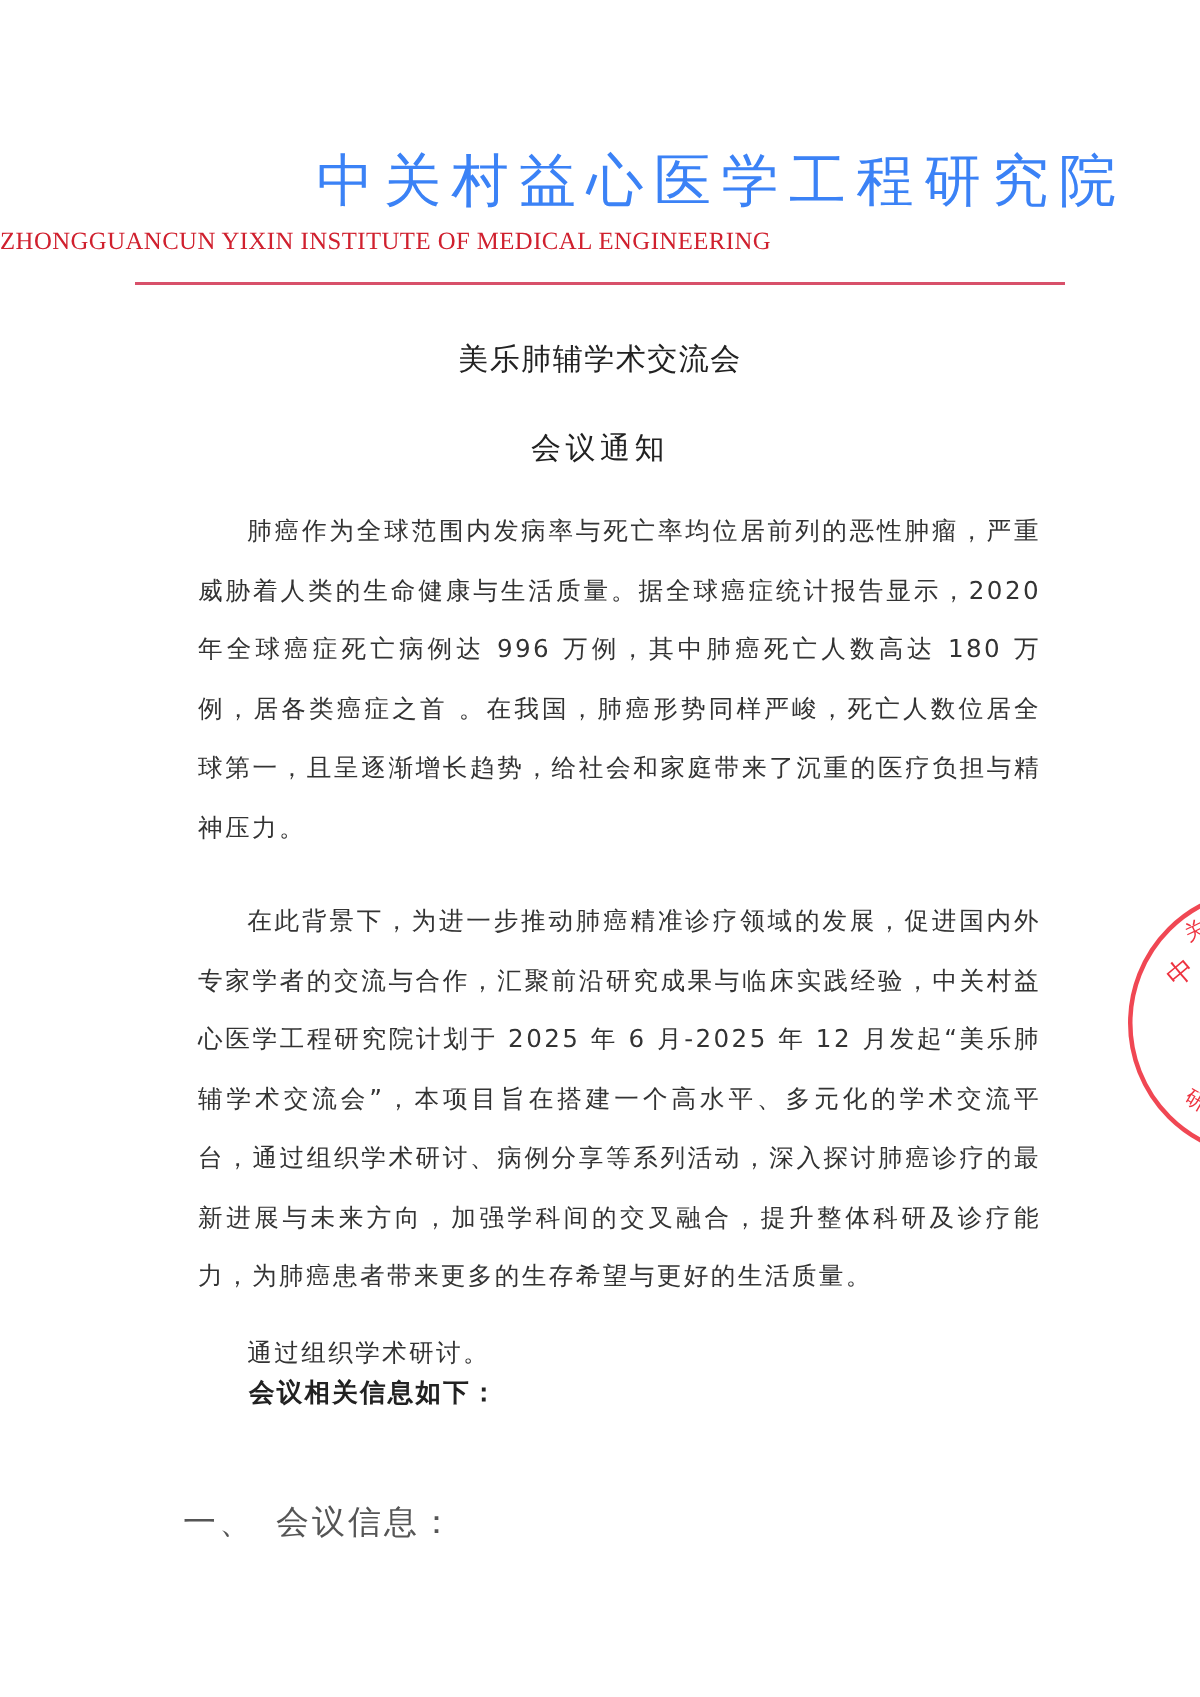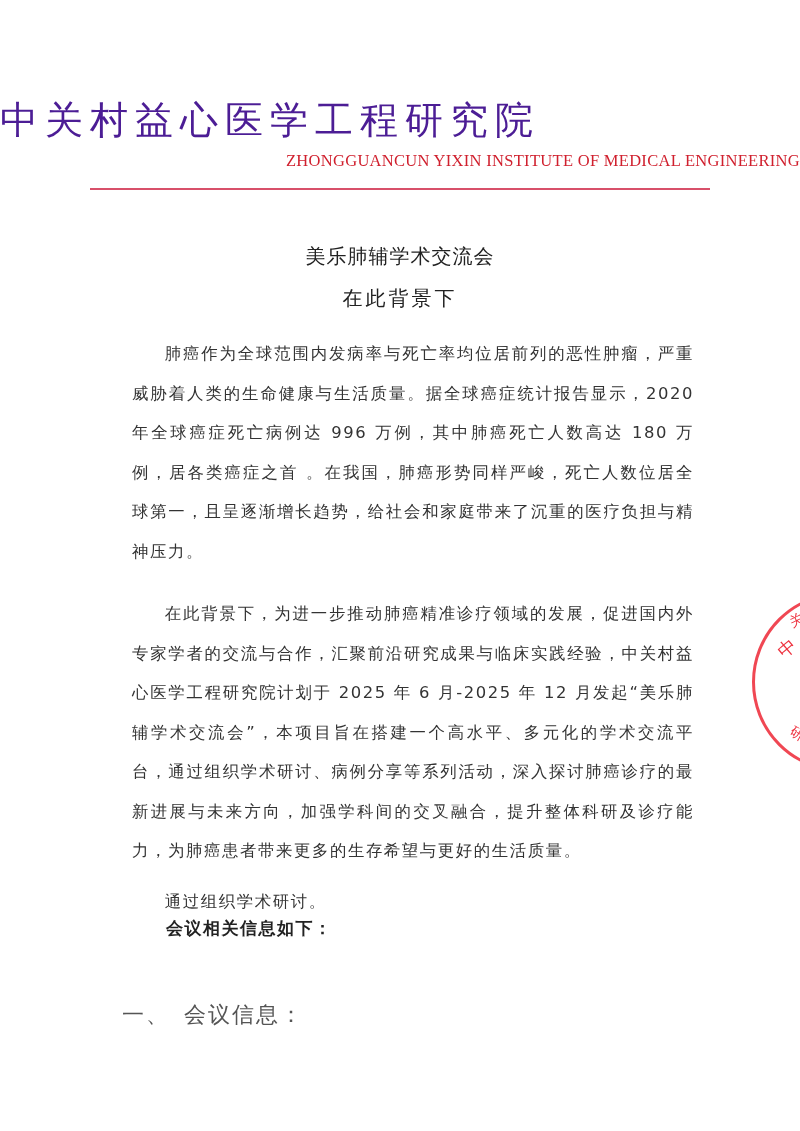--- a/index.html
+++ b/index.html
@@ -13,34 +13,34 @@
       position: relative;
       overflow: hidden;
       font-family: "DejaVu Serif", "Liberation Serif", serif;
       color: #2a2a2a;
     }
     .letterhead-title {
       position: absolute;
       left: 0;
       width: 751px;
       top: 95px;
-      text-align: left;
-      color: #4c1d95;
+      text-align: right;
+      color: #3b82f6;
       font-family: "DejaVu Sans", "Liberation Sans", sans-serif;
       font-size: 38px;
       letter-spacing: 7px;
       line-height: 50px;
       font-weight: normal;
     }
     .letterhead-subtitle {
       position: absolute;
       left: 0;
       width: 800px;
       top: 151px;
-      text-align: right;
+      text-align: left;
       color: #d0202e;
       font-family: "Liberation Serif", "DejaVu Serif", serif;
       font-size: 16.5px;
       letter-spacing: 0.3px;
       line-height: 20px;
     }
     .letterhead-rule {
       position: absolute;
       left: 90px;
       top: 188px;
@@ -51,21 +51,21 @@
     .doc-title {
       position: absolute;
       left: 0;
       width: 800px;
       text-align: center;
       font-size: 20px;
       letter-spacing: 1px;
       color: #222;
       font-family: "DejaVu Sans", "Liberation Sans", sans-serif;
     }
-    .doc-title.t1 { top: 243px; }
+    .doc-title.t1 { top: 226px; }
     .doc-title.t2 { top: 285px; letter-spacing: 3px; }
 
     .body-text {
       position: absolute;
       left: 118px;
       width: 590px;
       font-size: 16.4px;
       line-height: 39.5px;
       letter-spacing: 1.6px;
       color: #333;
@@ -124,21 +124,21 @@
     .seal-char.c3 { left: 790px; top: 725px; transform: rotate(30deg); font-size: 14px; }
   </style>
 </head>
 <body>
 
 <div class="letterhead-title">中关村益心医学工程研究院</div>
 <div class="letterhead-subtitle">ZHONGGUANCUN YIXIN INSTITUTE OF MEDICAL ENGINEERING</div>
 <div class="letterhead-rule"></div>
 
 <div class="doc-title t1">美乐肺辅学术交流会</div>
-<div class="doc-title t2">在此背景下</div>
+<div class="doc-title t2">会议通知</div>
 
 <div class="body-text para1">
   <p>肺癌作为全球范围内发病率与死亡率均位居前列的恶性肿瘤，严重威胁着人类的生命健康与生活质量。据全球癌症统计报告显示，2020 年全球癌症死亡病例达 996 万例，其中肺癌死亡人数高达 180 万例，居各类癌症之首 。在我国，肺癌形势同样严峻，死亡人数位居全球第一，且呈逐渐增长趋势，给社会和家庭带来了沉重的医疗负担与精神压力。</p>
 </div>
 <div class="body-text para2">
   <p>在此背景下，为进一步推动肺癌精准诊疗领域的发展，促进国内外专家学者的交流与合作，汇聚前沿研究成果与临床实践经验，中关村益心医学工程研究院计划于 2025 年 6 月-2025 年 12 月发起“美乐肺辅学术交流会”，本项目旨在搭建一个高水平、多元化的学术交流平台，通过组织学术研讨、病例分享等系列活动，深入探讨肺癌诊疗的最新进展与未来方向，加强学科间的交叉融合，提升整体科研及诊疗能力，为肺癌患者带来更多的生存希望与更好的生活质量。</p>
 </div>
 <div class="body-text para3">
   <p>通过组织学术研讨。</p>
 </div>

